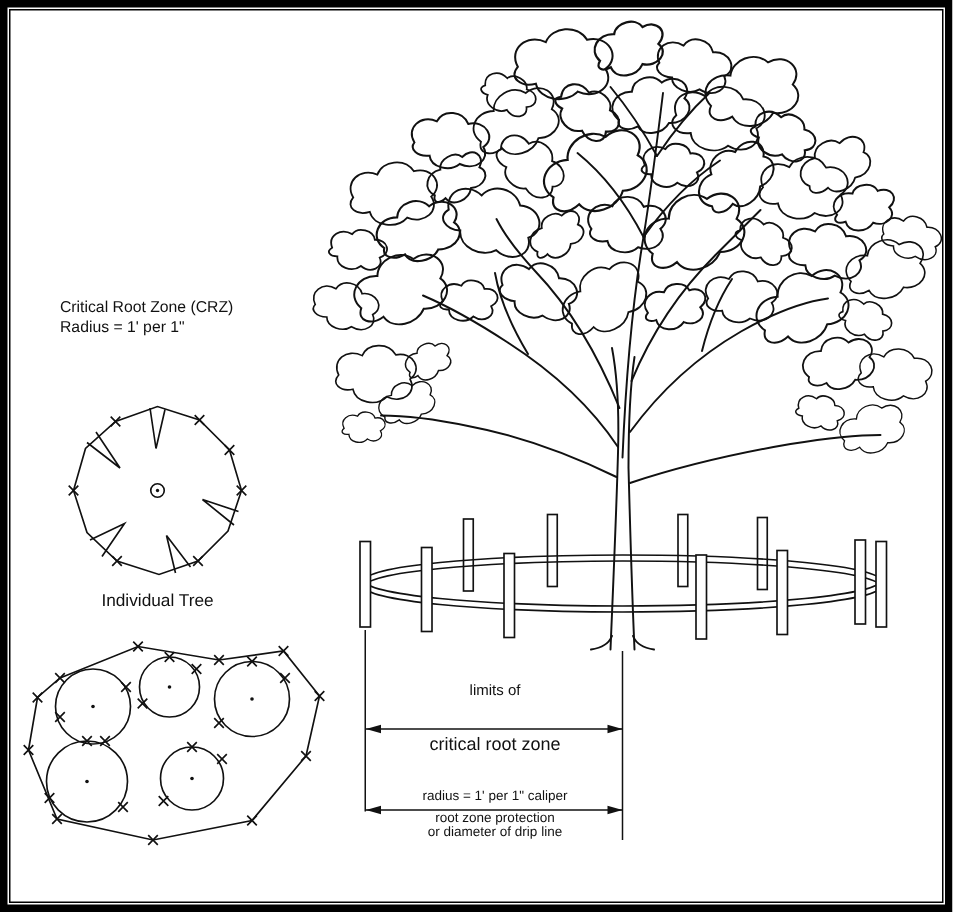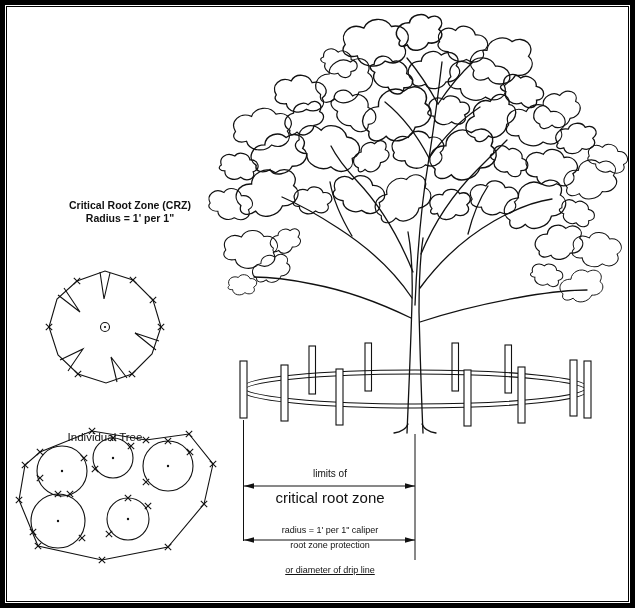--- a/index.html
+++ b/index.html
@@ -3,22 +3,22 @@
 <meta charset="utf-8">
 <style>
   * { margin:0; padding:0; box-sizing:border-box; }
   html,body { background:#ffffff; font-family:"Liberation Sans", sans-serif; }
   .sheet {
     position:relative; width:635px; height:608px;
     background:#fff; border:5px solid #000; overflow:hidden;
   }
   .inner-frame { position:absolute; inset:1px; border:1px solid #000; pointer-events:none; }
   svg.art { position:absolute; left:0; top:0; }
-  .note { position:absolute; text-align:center; color:#111; font-size:10.5px; line-height:13px;font-weight:bold; }
-  .lbl  { position:absolute; text-align:center; color:#111; font-size:11.5px;margin-top:36px; }
+  .note { position:absolute; text-align:left; color:#111; font-size:10.5px; line-height:13px; }
+  .lbl  { position:absolute; text-align:center; color:#111; font-size:11.5px; }
   .dim  { position:absolute; text-align:center; color:#111; }
 </style>
 </head>
 <body>
 
 <div class="sheet">
   <div class="inner-frame"></div>
 
   <svg class="art" width="625" height="598" viewBox="5 5 625 598" xmlns="http://www.w3.org/2000/svg">
     <defs>
@@ -192,22 +192,22 @@
   </svg>
 
   <div class="note" style="left:35px; top:194px; width:180px;">
     <div>Critical Root Zone (CRZ)</div>
     <div>Radius = 1' per 1"</div>
   </div>
 
   <div class="lbl" style="left:25px; top:390px; width:150px;">Individual Tree</div>
 
 
-  <div class="dim" style="left:265px; top:463px; width:120px; font-size:10px;">limits of</div>
-
-  <div class="dim" style="left:250px; top:484px; width:150px; font-size:15px;">critical root zone</div>
+  <div class="dim" style="left:265px; top:450px; width:120px; font-size:10px;">limits of</div>
+
+  <div class="dim" style="left:250px; top:484px; width:150px; font-size:12px;">critical root zone</div>
 
   <div class="dim" style="left:260px; top:535px; width:130px; font-size:9px;">root zone protection</div>
 
   <div class="dim" style="left:255px; top:520px; width:140px; font-size:9px;">radius = 1' per 1" caliper</div>
 
-  <div class="dim" style="left:257px; top:560px; width:136px; font-size:9px;text-decoration:underline;">or diameter of drip line</div>
+  <div class="dim" style="left:257px; top:544px; width:136px; font-size:9px;">or diameter of drip line</div>
 </div>
 
 </body></html>

